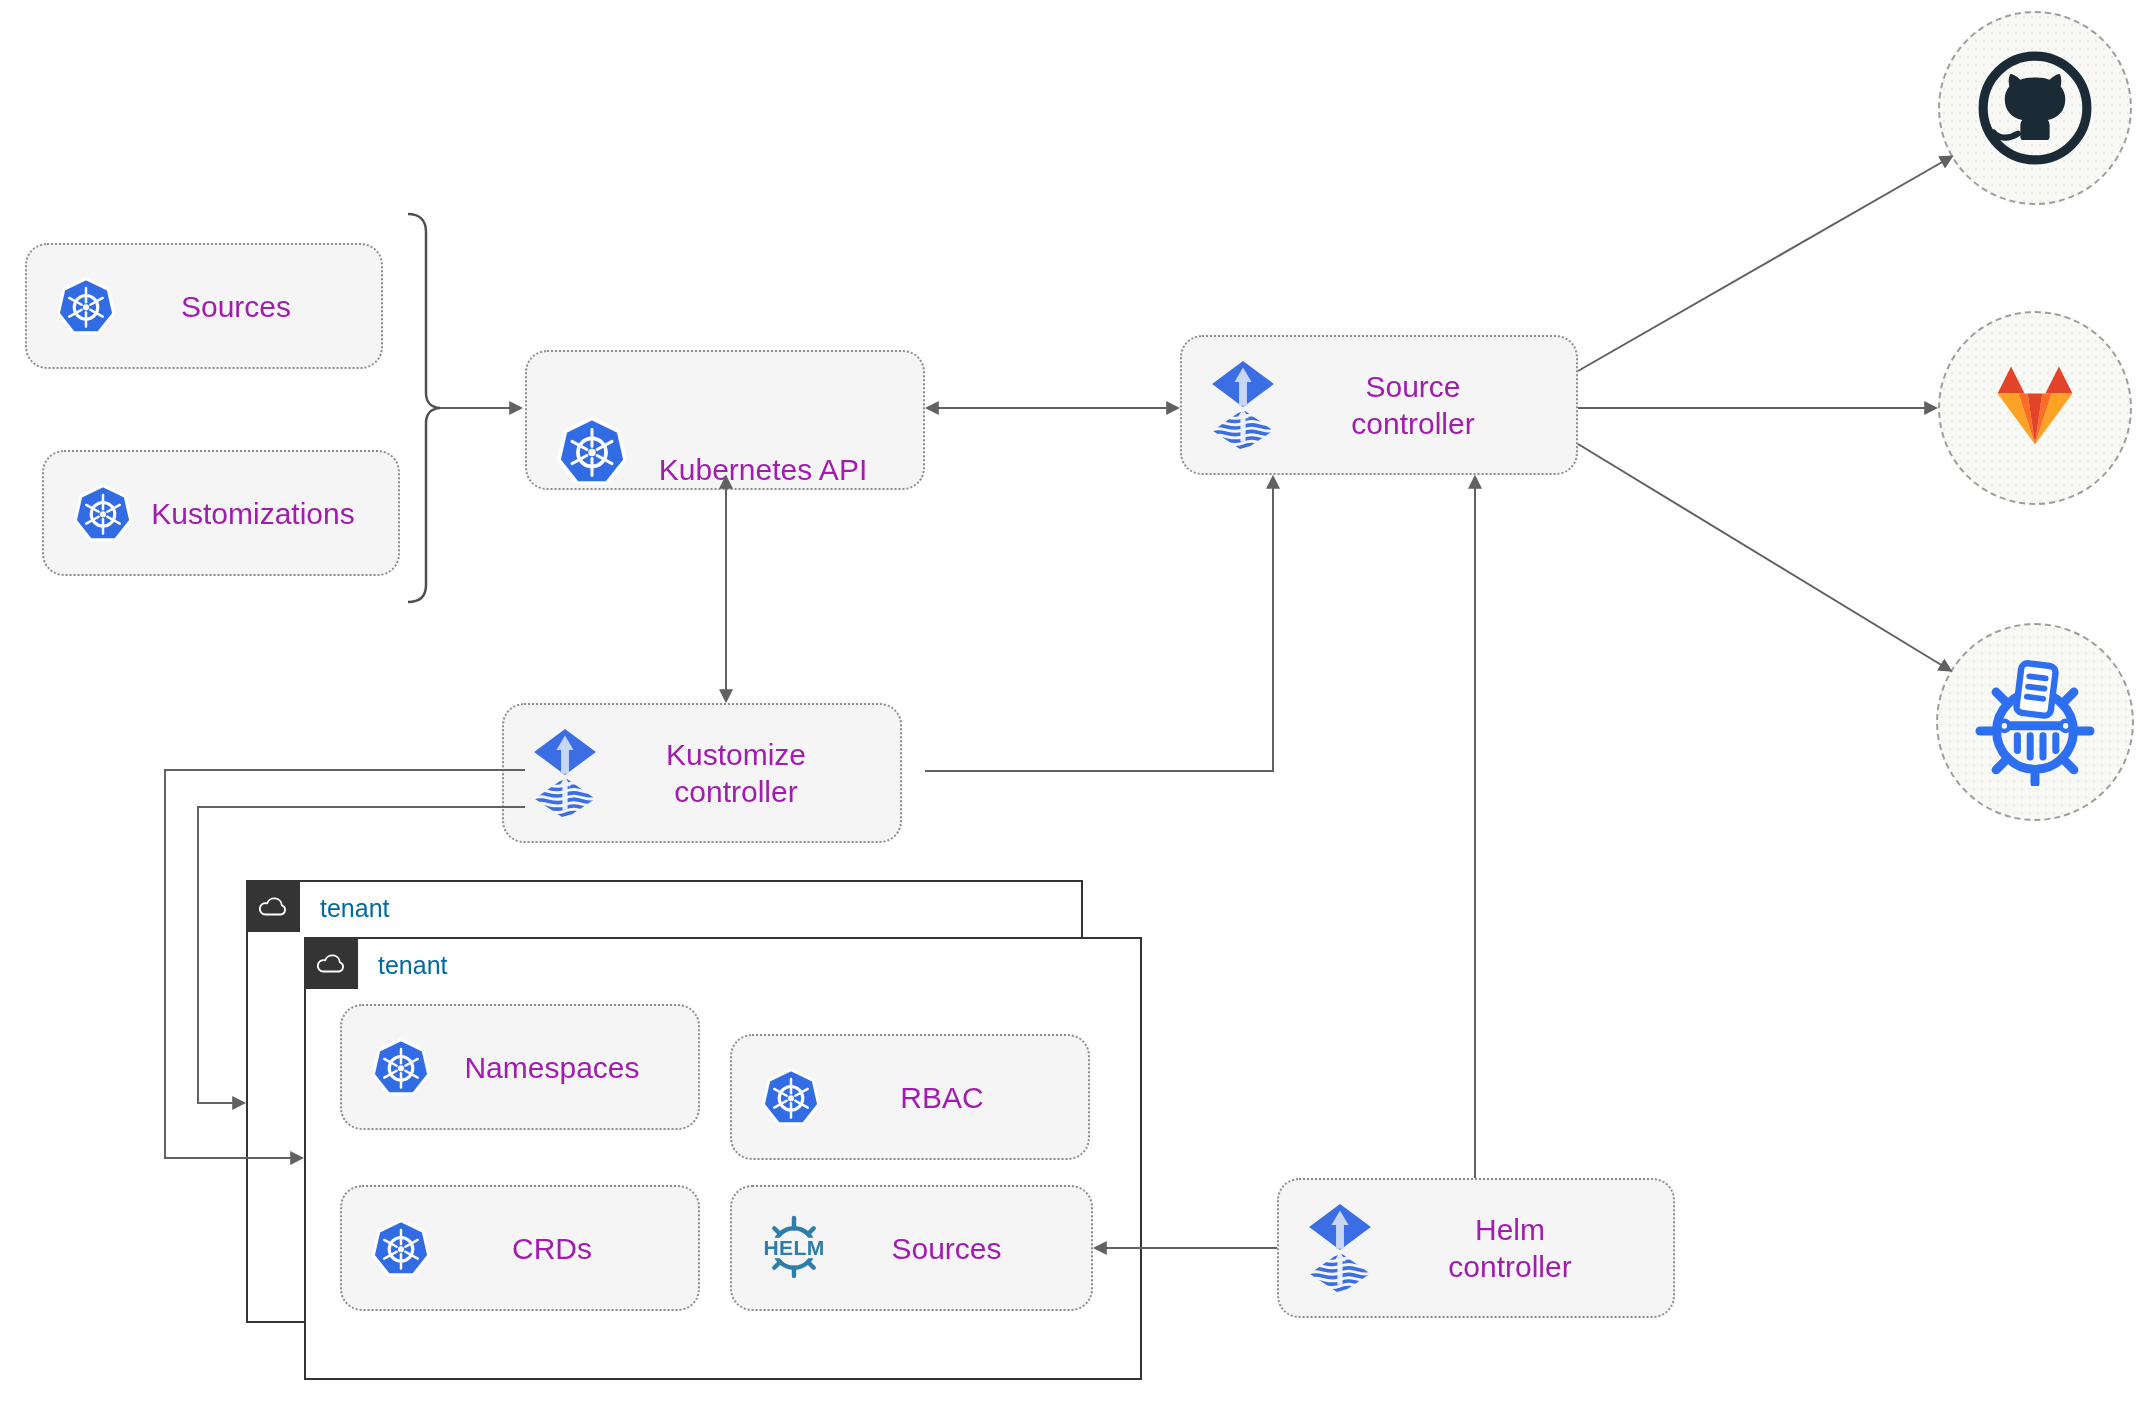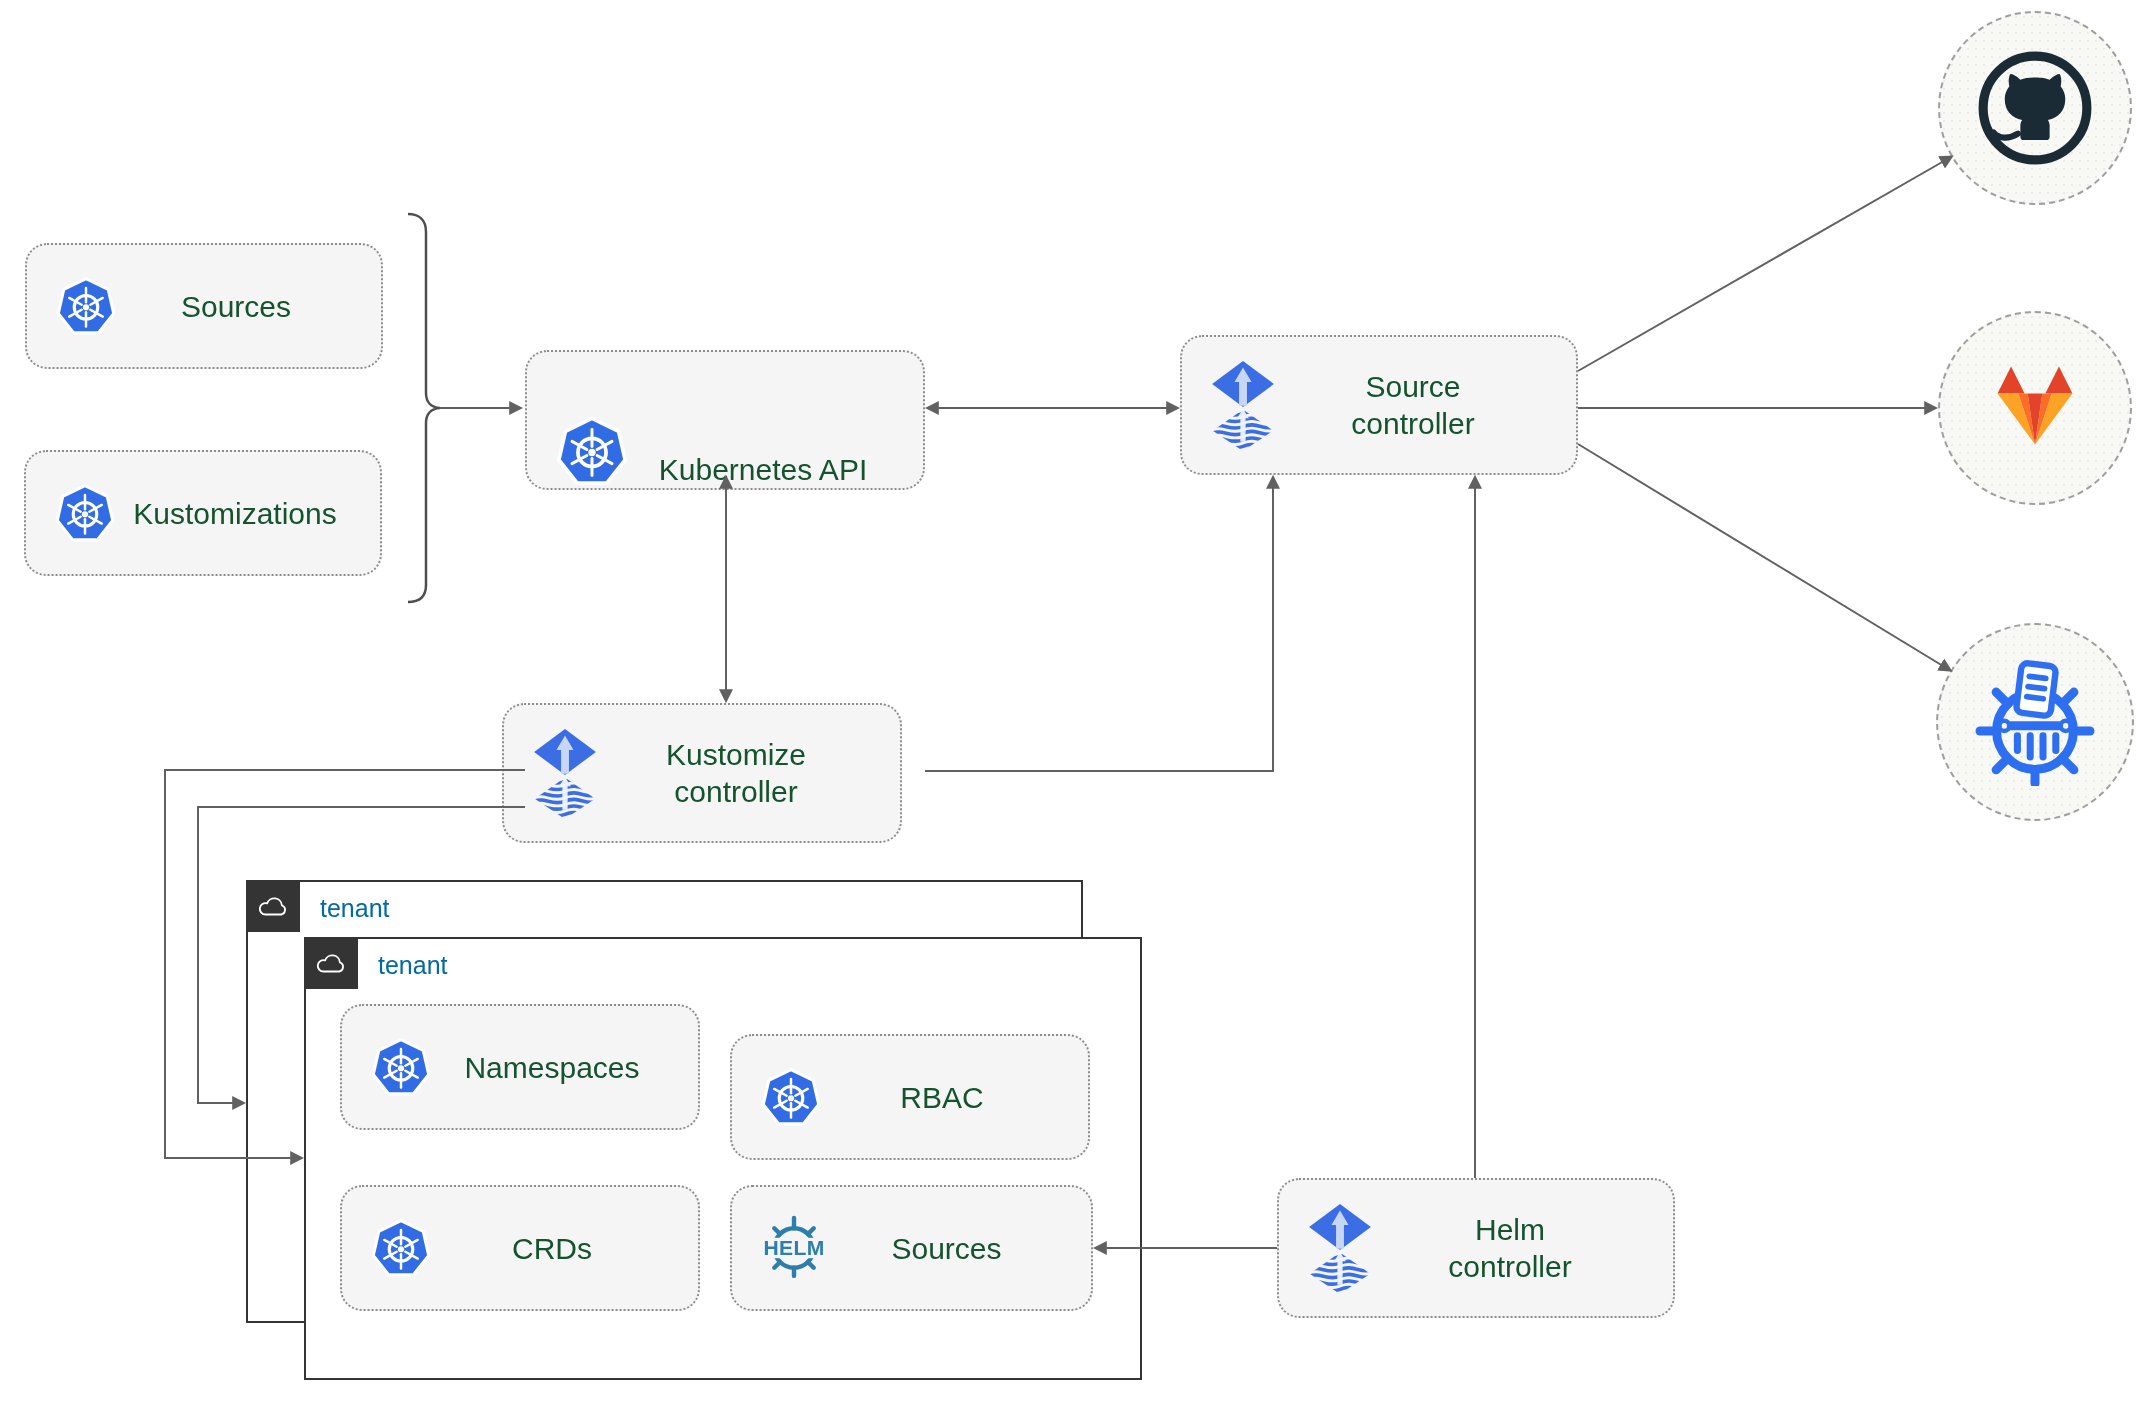--- a/index.html
+++ b/index.html
@@ -10,21 +10,21 @@
   
   .node{
     position:absolute;display:flex;align-items:center;box-sizing:border-box;
     background:var(--box-fill,#f5f5f5);
     border:2px dotted var(--box-border,#8c8c8c);
     border-radius:22px;z-index:5;
   }
   .node .icon{flex:0 0 auto;margin-left:28px;display:block;}
   .node .label{
     flex:1;text-align:center;font-size:30px;line-height:37px;
-    color:#14532d;padding-right:26px;white-space:nowrap;
+    color:#a21caf;padding-right:26px;white-space:nowrap;
   }
   .node .label span{display:block;}
   
   .tenant{
     position:absolute;box-sizing:border-box;background:#ffffff;
     border:2px solid var(--tenant-dark,#343434);
   }
   .tenant .tab{
     position:absolute;left:-2px;top:-2px;width:54px;height:52px;
     background:var(--tenant-dark,#343434);display:flex;align-items:center;justify-content:center;
@@ -154,21 +154,21 @@
     <div class="tenant-label">tenant</div>
   </div>
 
   <div class="node" style="left:25px;top:243px;width:358px;height:126px;">
     <svg class="icon" width="62" height="62">
         <use href="#sym-k8s"></use>
       </svg>
     <div class="label">Sources</div>
   </div>
 
-  <div class="node" style="left:24px;top:450px;width:358px;height:126px;">
+  <div class="node" style="left:42px;top:450px;width:358px;height:126px;">
     <svg class="icon" width="62" height="62">
         <use href="#sym-k8s"></use>
       </svg>
     <div class="label">Kustomizations</div>
   </div>
 
   <div class="node" style="left:525px;top:350px;width:400px;height:140px;align-items:flex-end;">
     <svg class="icon" width="74" height="74">
         <use href="#sym-k8s"></use>
       </svg>

